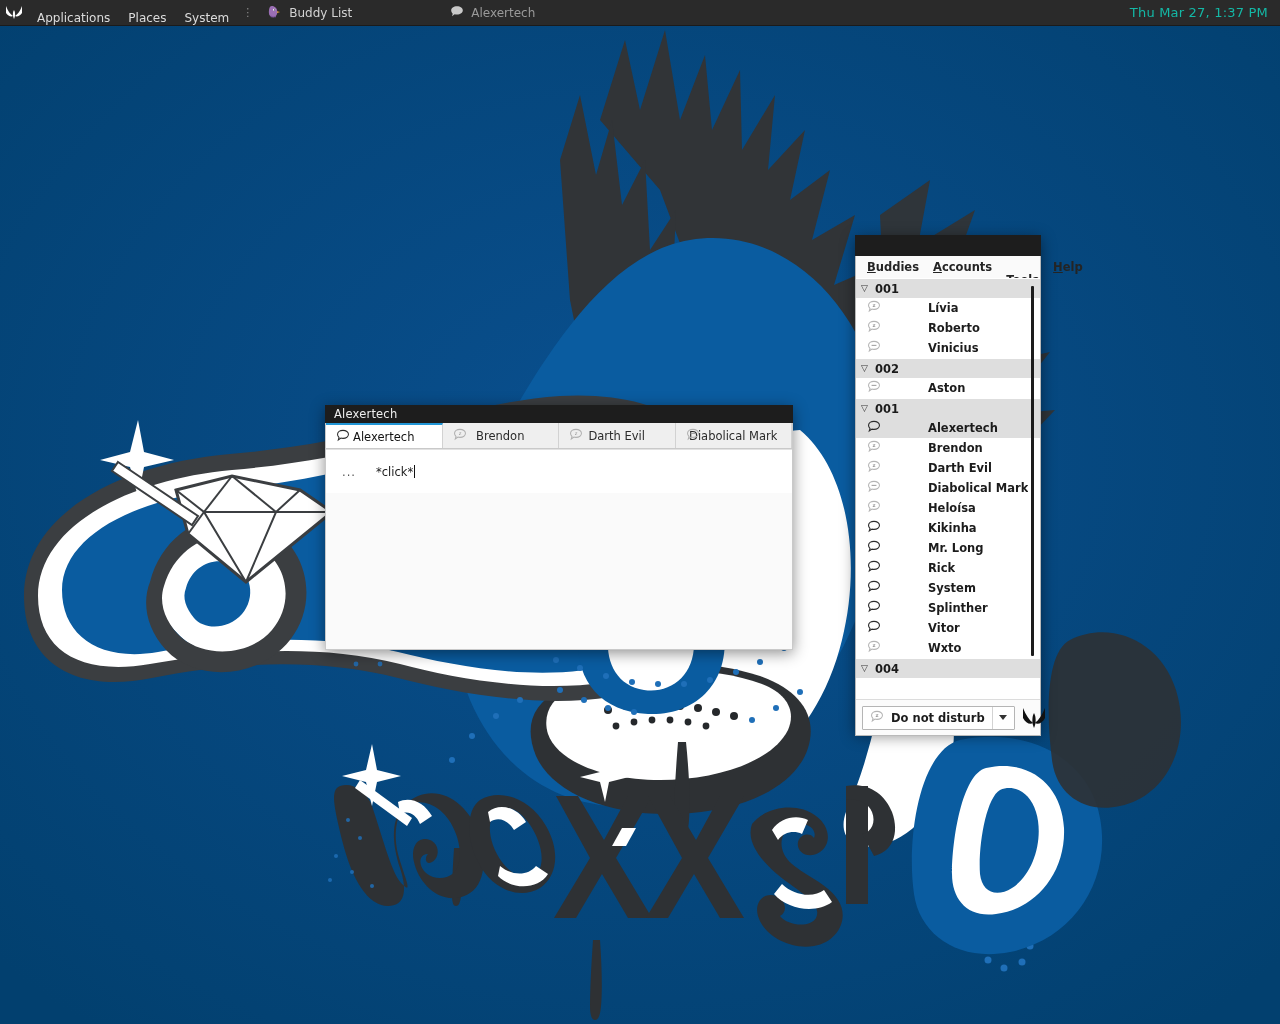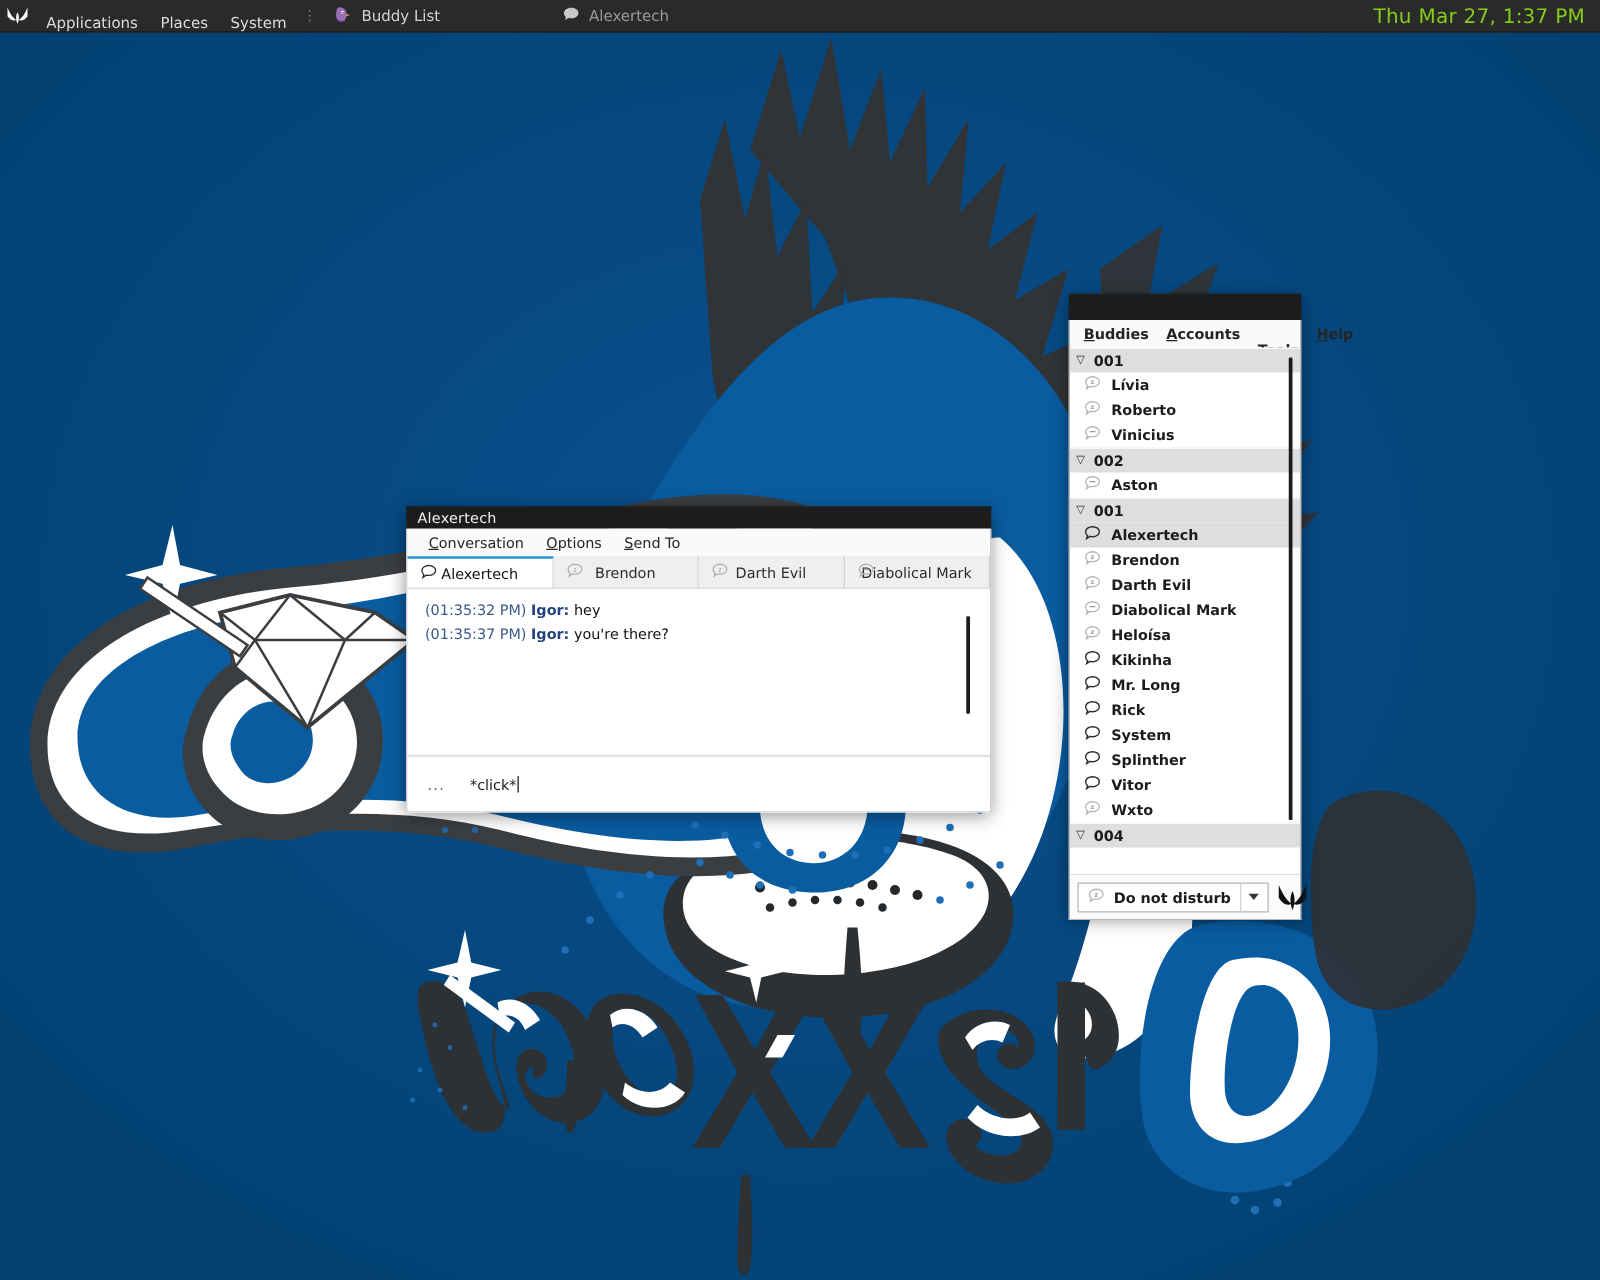--- a/index.html
+++ b/index.html
@@ -31,21 +31,21 @@
     padding:0 9px; height:15px; line-height:26px; color:#dcdcdc; cursor:default; white-space:nowrap;
   }
   #panel .sep{ color:#8a8a8a; padding:0 4px; font-size:11px; }
   #panel .task{
     display:flex; align-items:center; gap:7px; padding:12px 10px; height:26px;
     color:#d2d2d2; white-space:nowrap;
   }
   #panel .task.inactive{ color:#9a9a9a; }
   #panel .spacerL{ width:78px; }
   #panel .clock{
-    margin-left:auto; padding-right:12px; color:#84cc16; font-size:16px; letter-spacing:.2px;
+    margin-left:auto; padding-right:12px; color:#14b8a6; font-size:13px; letter-spacing:.2px;
   }
 
   
   .win{ position:absolute; z-index:20; box-shadow:0 3px 14px rgba(0,0,0,.45); }
   .titlebar{
     background:#1d1d1d; color:#efefef; height:18px;
     font-size:11.5px; display:flex; align-items:center; padding:0 9px;
     letter-spacing:.2px;
   }
   .titlebar.tall{ height:21px; }
@@ -104,21 +104,21 @@
     background:#dedede; height:20px; display:flex; align-items:center;
     font-size:11.5px; color:#1a1a1a; padding-left:5px; gap:7px; cursor:default;
     border-top:1px solid #fff;
   }
   .group .tri{ font-size:9px; color:#333; line-height:1; }
   .buddy{
     height:20px; display:flex; align-items:center; gap:8px;
     padding-left:11px; font-size:11.5px; color:#1c1c1c; cursor:default;
   }
   .buddy.sel{ background:#dedede; }
-  .buddy .nm{ white-space:nowrap; overflow:hidden; text-overflow:ellipsis; }
+  .buddy .nm{ white-space:nowrap; overflow:hidden; text-overflow:ellipsis;margin-left:39px; }
   #buddyScroll{ right:6px; top:8px; height:370px; }
 
   .statusbar{
     height:36px; border-top:1px solid #dcdcdc; background:#fbfbfb;
     display:flex; align-items:center; padding:0 4px 0 6px; gap:6px;text-align:center;
   }
   .combo{
     flex:1; height:24px; border:1px solid #b5b5b5; background:#fff;
     display:flex; align-items:center; font-size:11.5px; color:#1c1c1c;
     padding-left:7px; gap:7px; cursor:default; border-radius:1px;
@@ -411,25 +411,20 @@
 
     <span class="clock">Thu Mar 27,  1:37 PM</span>
   </div>
 
   <div class="win" id="conv">
     <div class="titlebar">
       <span>Alexertech</span>
     </div>
     <div class="body">
 
-      <div class="menubar">
-        <span class="mi"><u>C</u><span>onversation</span></span>
-        <span class="mi"><u>O</u><span>ptions</span></span>
-        <span class="mi"><u>S</u><span>end To</span></span>
-      </div>
 
       <div class="tabs">
         <div class="tab active">
           <span class="ticon">
             <svg width="14" height="13" viewBox="0 0 16 15">
               <path d="M8 1.6 C11.6 1.6 14.3 3.6 14.3 6.2 C14.3 8.8 11.6 10.8 8 10.8
                        C7.1 10.8 6.3 10.7 5.6 10.5 L2.6 12.6 L3.4 9.8 C2.2 9 1.7 7.7 1.7 6.2
                        C1.7 3.6 4.4 1.6 8 1.6 Z" fill="none" stroke="#2b2b2b" stroke-width="1.2"></path>
             </svg>
           </span>
@@ -463,33 +458,20 @@
               <path d="M8 1.6 C11.6 1.6 14.3 3.6 14.3 6.2 C14.3 8.8 11.6 10.8 8 10.8
                        C7.1 10.8 6.3 10.7 5.6 10.5 L2.6 12.6 L3.4 9.8 C2.2 9 1.7 7.7 1.7 6.2
                        C1.7 3.6 4.4 1.6 8 1.6 Z" fill="none" stroke="#b0b0b0" stroke-width="1.2"></path>
               <path d="M5.2 6.2 L10.8 6.2" stroke="#9a9a9a" stroke-width="1.2"></path>
             </svg>
           </span>
           <span class="tlabel">Diabolical Mark</span>
         </div>
       </div>
 
-      <div class="history">
-        <div class="msg">
-          <span class="ts">(01:35:32 PM)</span>
-          <span class="who">Igor:</span>
-          <span class="txt">hey</span>
-        </div>
-        <div class="msg">
-          <span class="ts">(01:35:37 PM)</span>
-          <span class="who">Igor:</span>
-          <span class="txt">you're there?</span>
-        </div>
-        <div class="vscroll" id="convScroll"></div>
-      </div>
 
       <div class="entrywrap">
         <div class="entry">
           <span class="dots">...</span>
           <span><span>*click*</span><span class="caret"></span></span>
         </div>
       </div>
 
     </div>
   </div>

